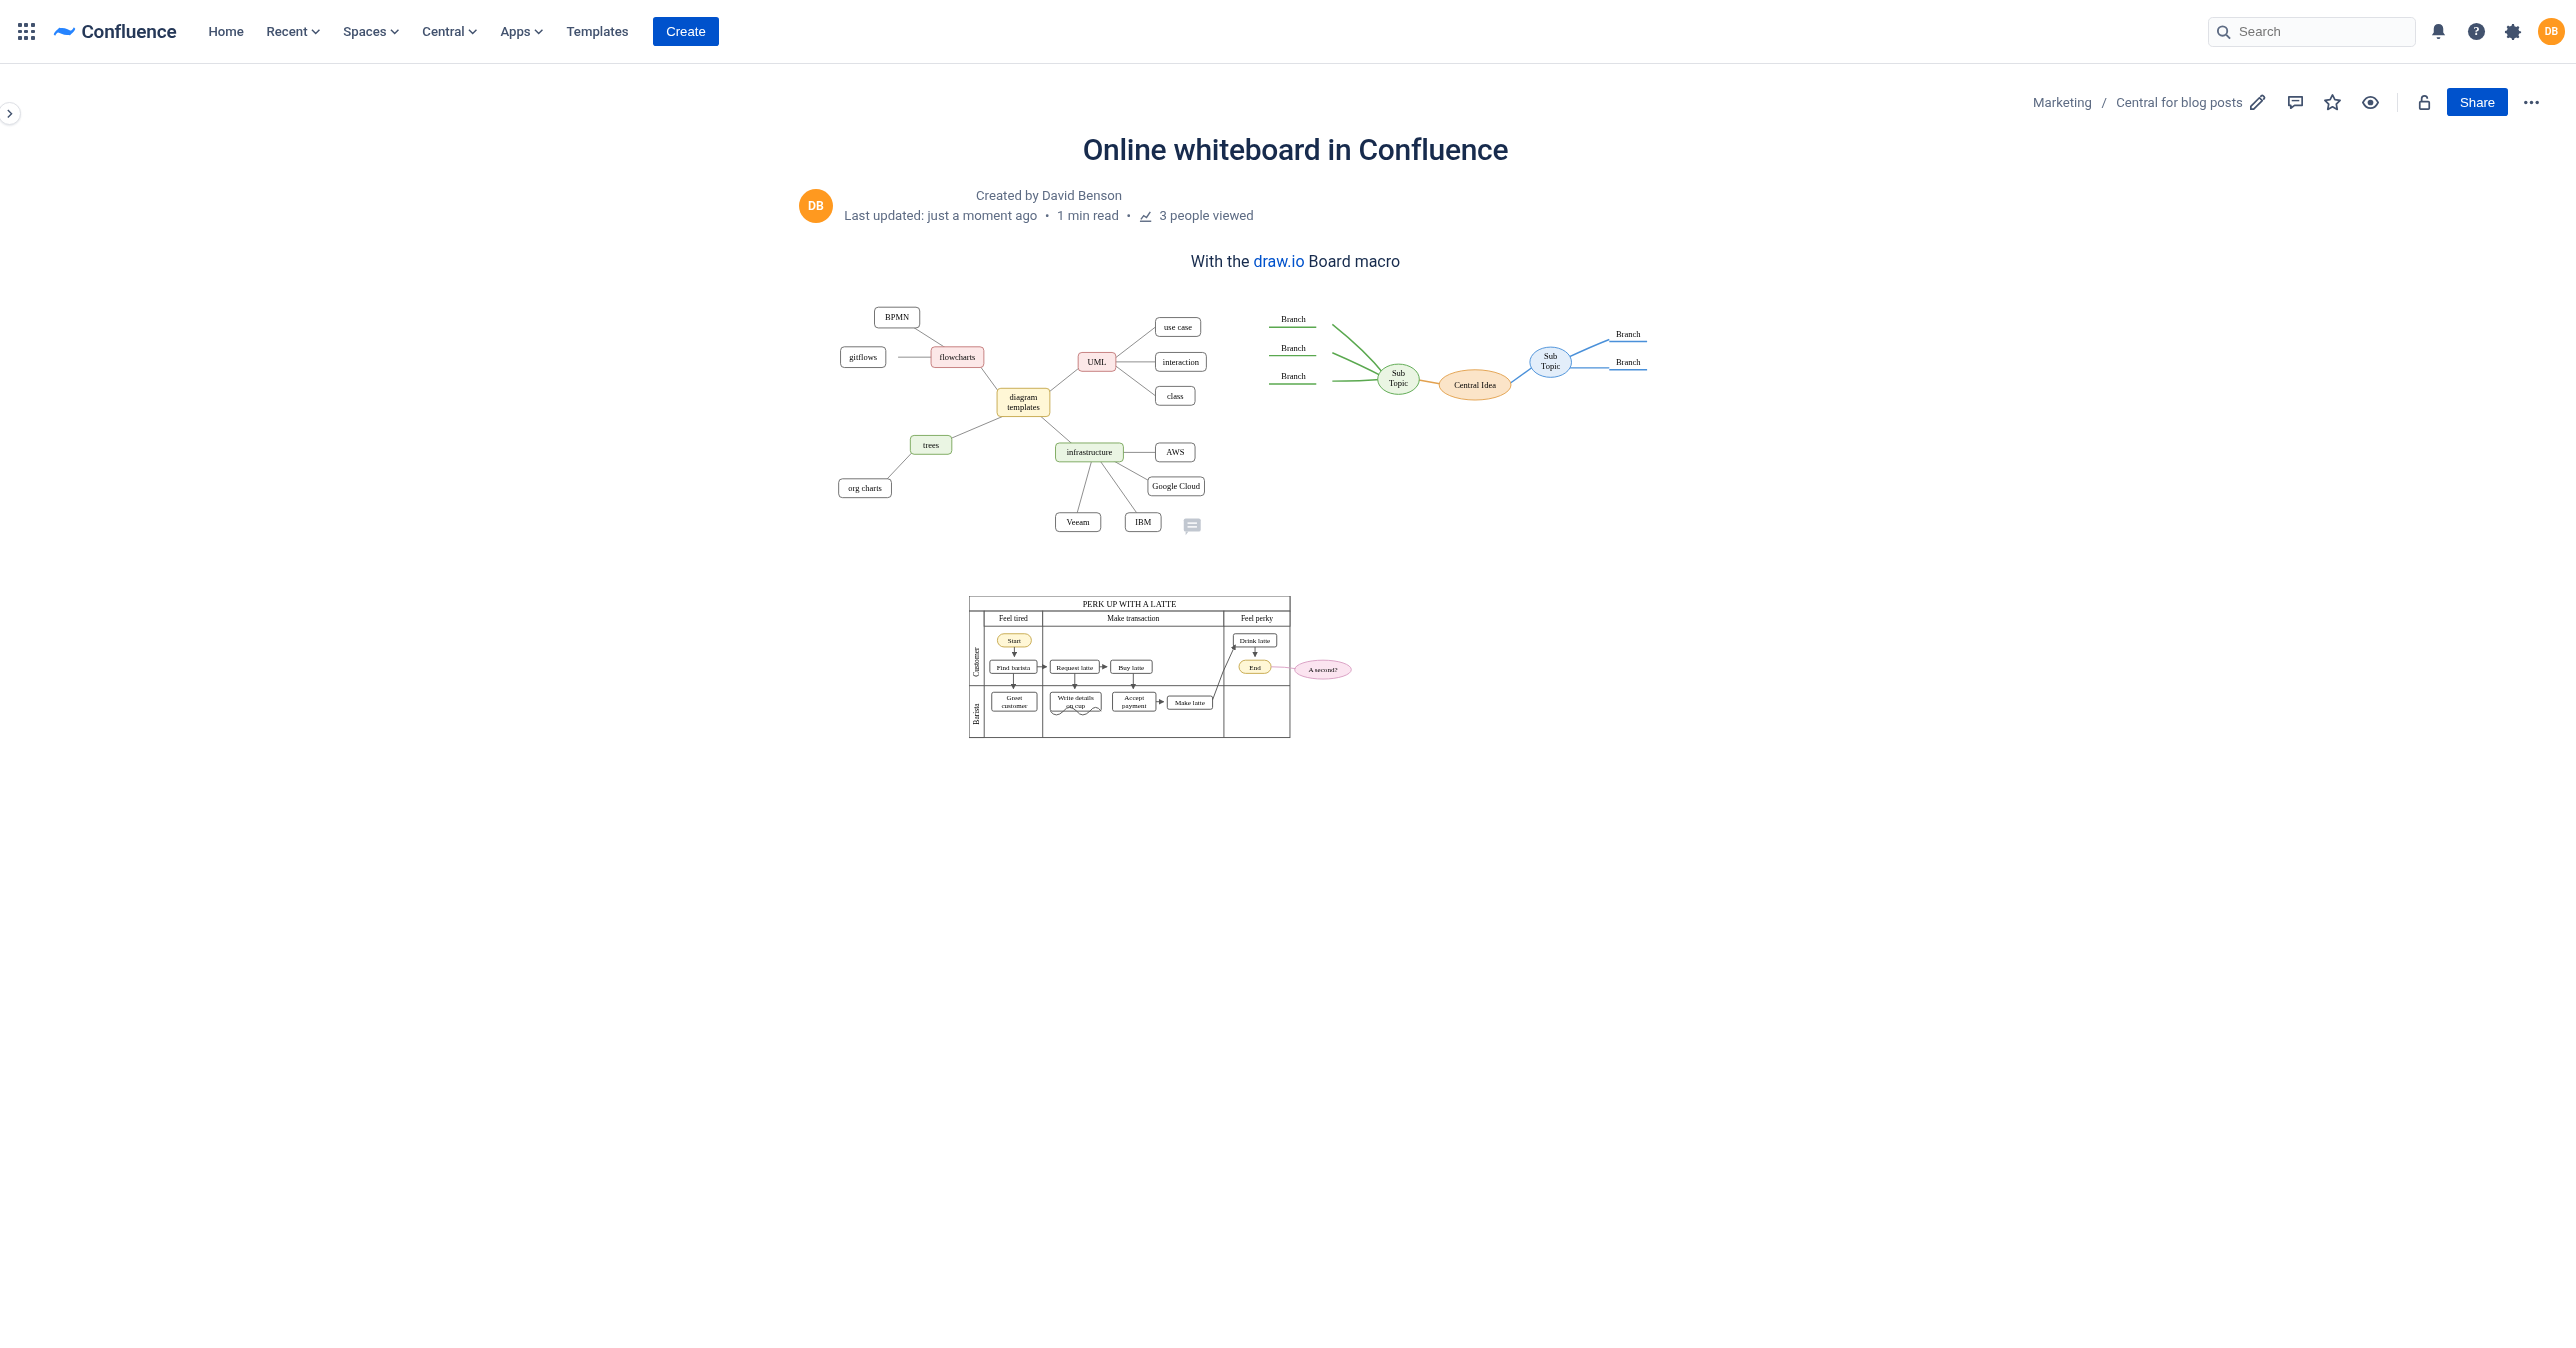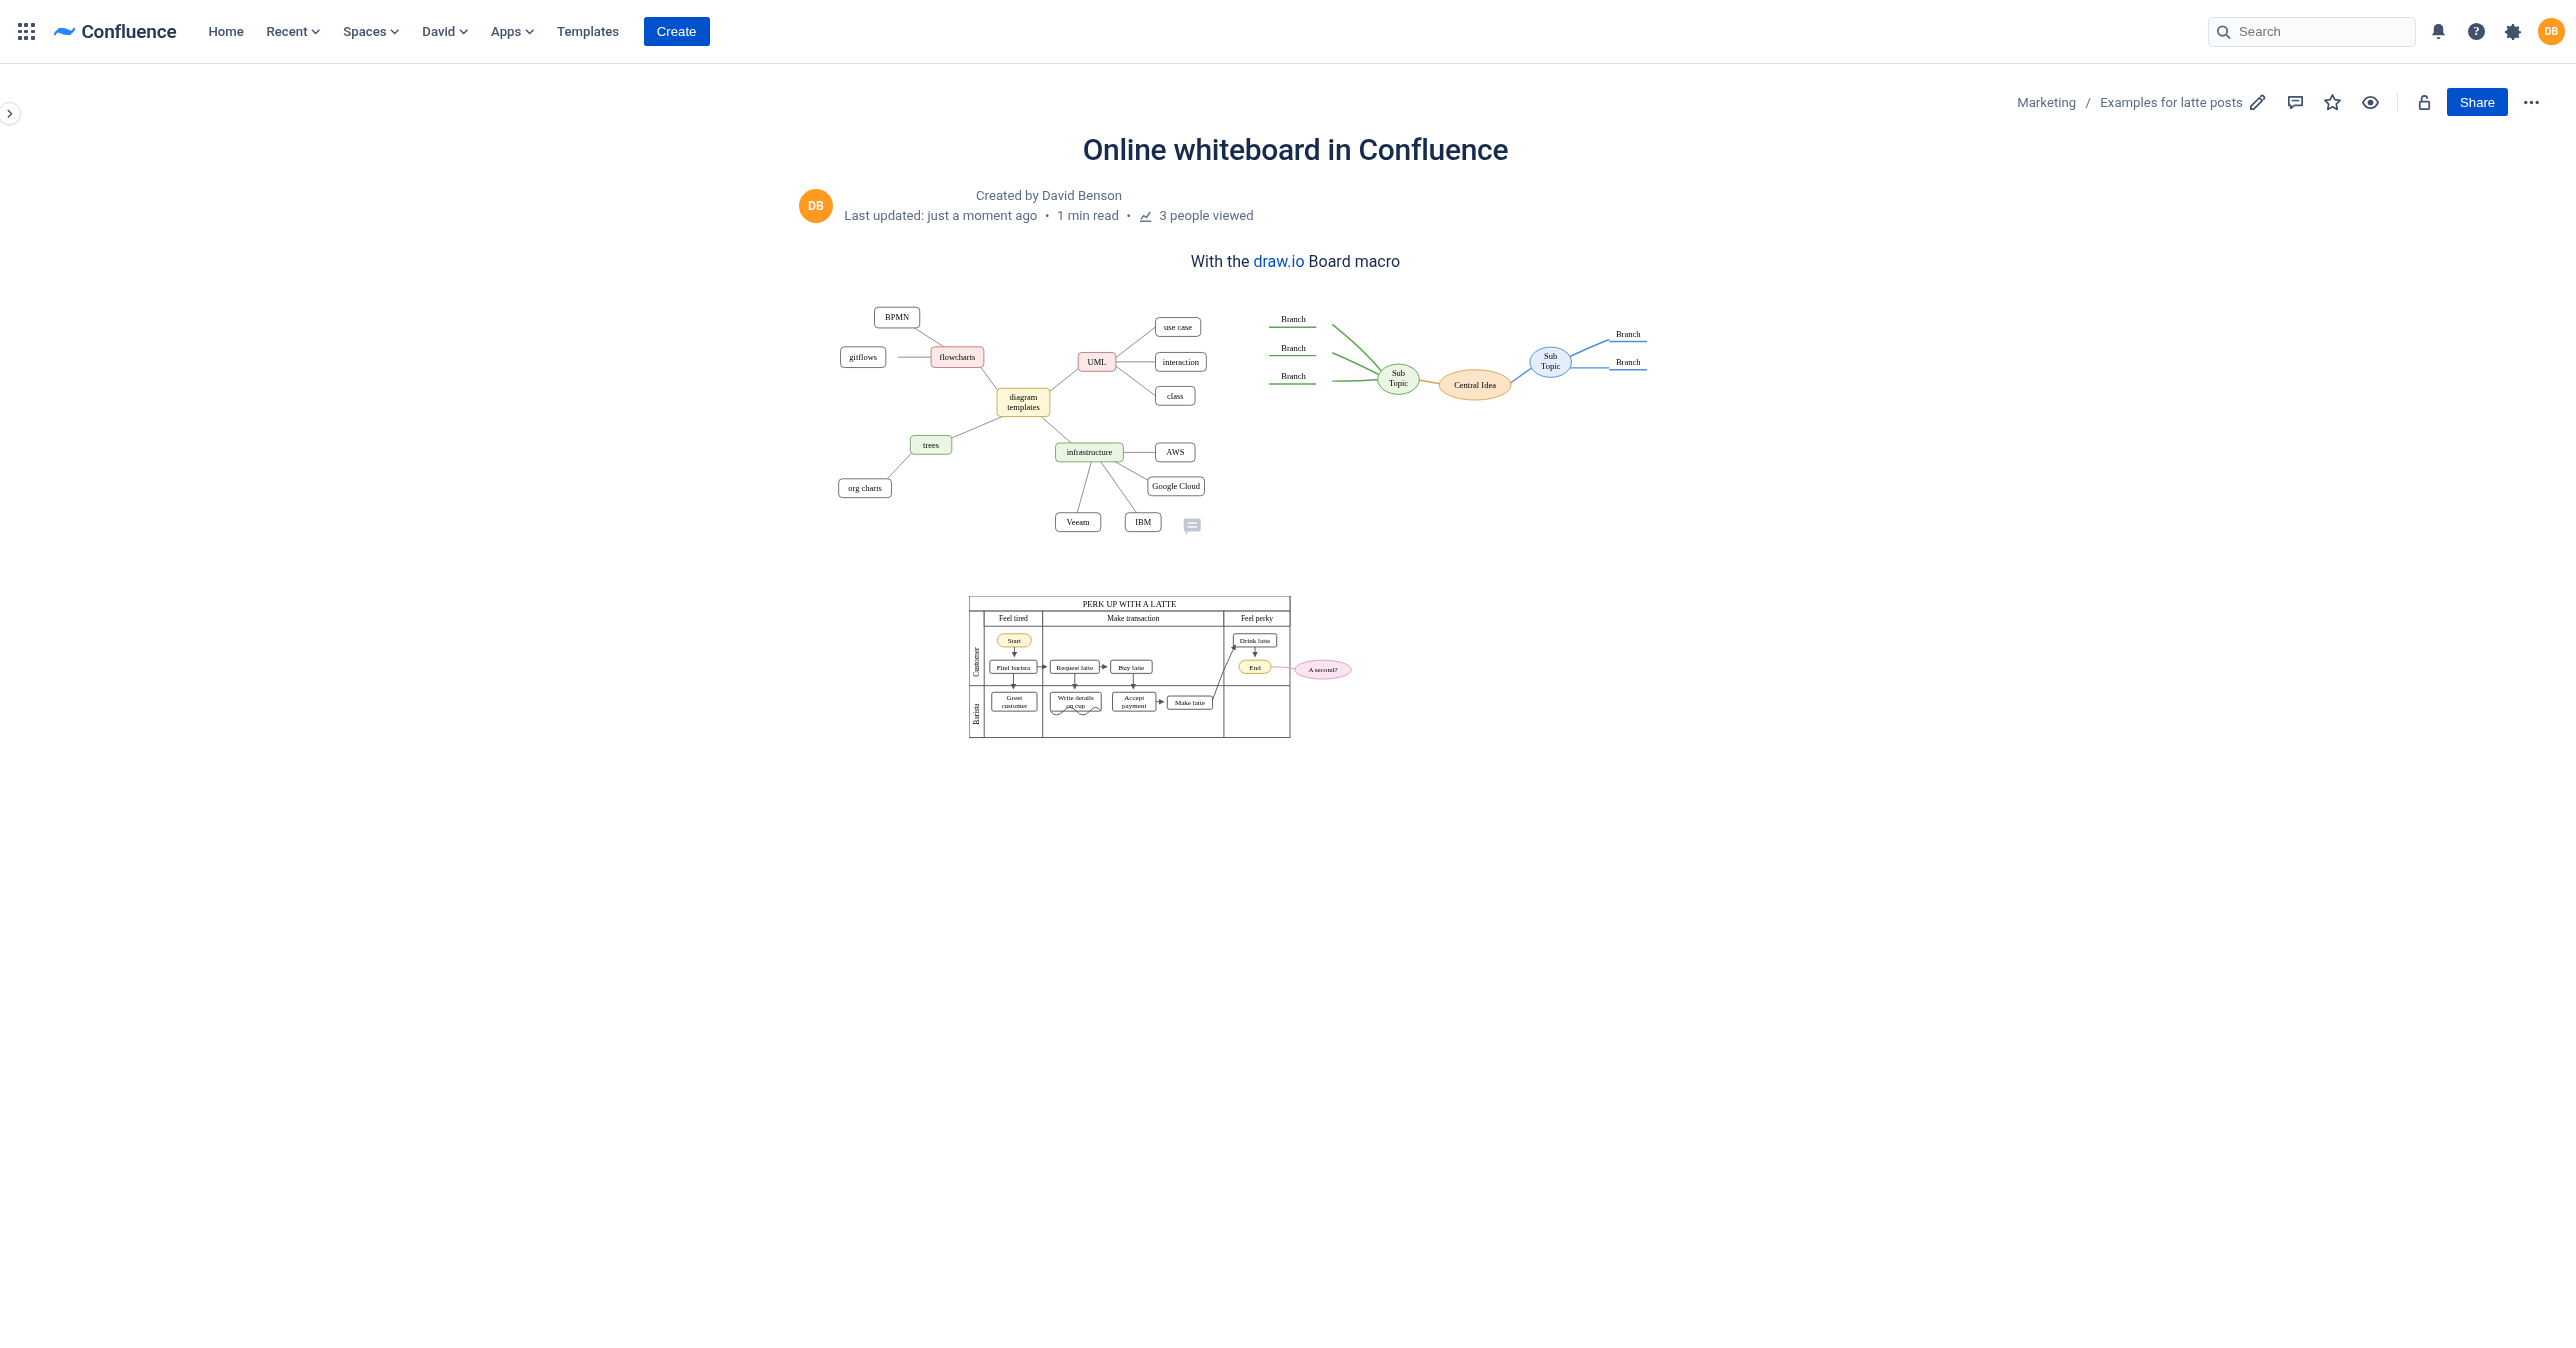--- a/index.html
+++ b/index.html
@@ -77,21 +77,21 @@
           <path d="M1 3l4 4 4-4" stroke="#42526E" stroke-width="1.5" fill="none"></path>
         </svg>
       </div>
     <div class="nav-item">
         <span>Spaces</span>
         <svg class="chev" viewBox="0 0 10 10">
           <path d="M1 3l4 4 4-4" stroke="#42526E" stroke-width="1.5" fill="none"></path>
         </svg>
       </div>
     <div class="nav-item">
-        <span>David</span>
+        <span>Central</span>
         <svg class="chev" viewBox="0 0 10 10">
           <path d="M1 3l4 4 4-4" stroke="#42526E" stroke-width="1.5" fill="none"></path>
         </svg>
       </div>
     <div class="nav-item">
         <span>Apps</span>
         <svg class="chev" viewBox="0 0 10 10">
           <path d="M1 3l4 4 4-4" stroke="#42526E" stroke-width="1.5" fill="none"></path>
         </svg>
       </div>
@@ -131,21 +131,21 @@
   <div class="expand-handle">
     <svg width="9.4" height="9.4" viewBox="0 0 10 10">
         <path d="M3 1l4 4-4 4" stroke="#42526E" stroke-width="1.5" fill="none"></path>
       </svg>
   </div>
 
   <div class="page-header-row">
     <div class="breadcrumb">
       <a>Marketing</a>
       <span>/</span>
-      <a>Examples for latte posts</a>
+      <a>Central for blog posts</a>
     </div>
     <div class="page-actions">
       <div class="pa-icon">
           <svg width="19" height="19" viewBox="0 0 20 20">
             <path d="M3 14l9-9 3 3-9 9H3v-3z M13 4l1-1a1.5 1.5 0 012 0l1 1a1.5 1.5 0 010 2l-1 1" stroke="#42526E" stroke-width="1.8" fill="none" stroke-linejoin="round"></path>
           </svg>
         </div>
       <div class="pa-icon">
           <svg width="19" height="19" viewBox="0 0 20 20">
             <path d="M3 4h14v9H9l-4 3v-3H3V4z" stroke="#42526E" stroke-width="1.8" fill="none" stroke-linejoin="round"></path>

